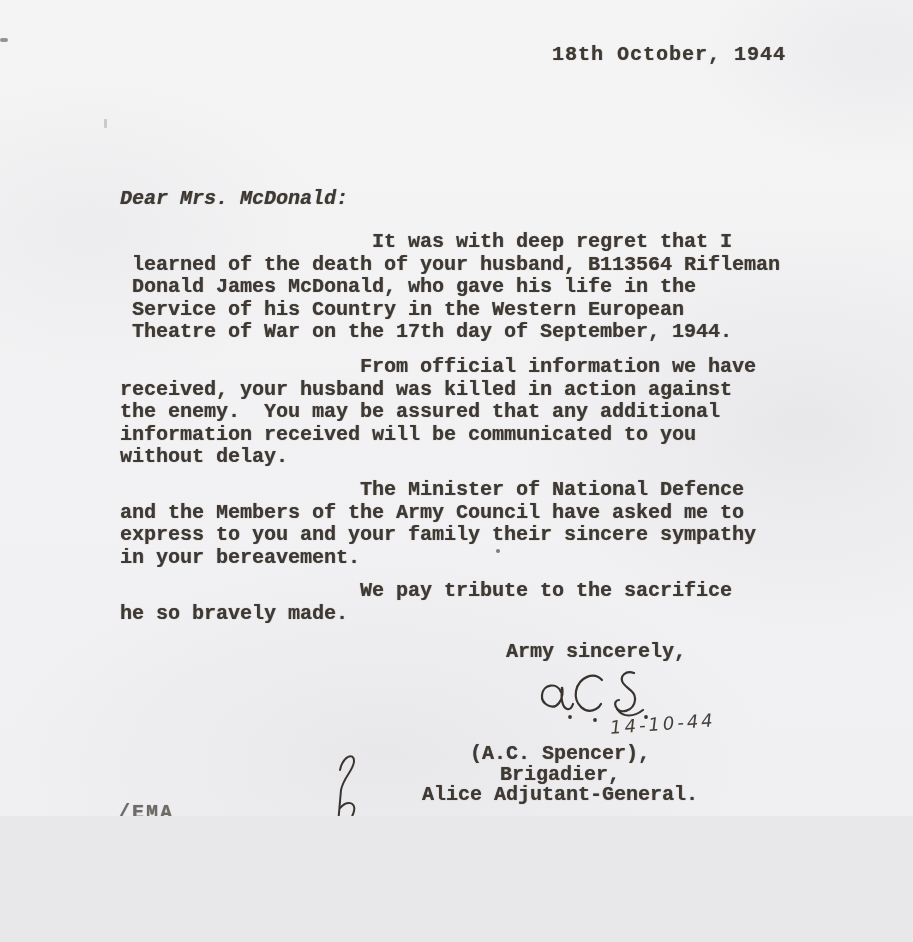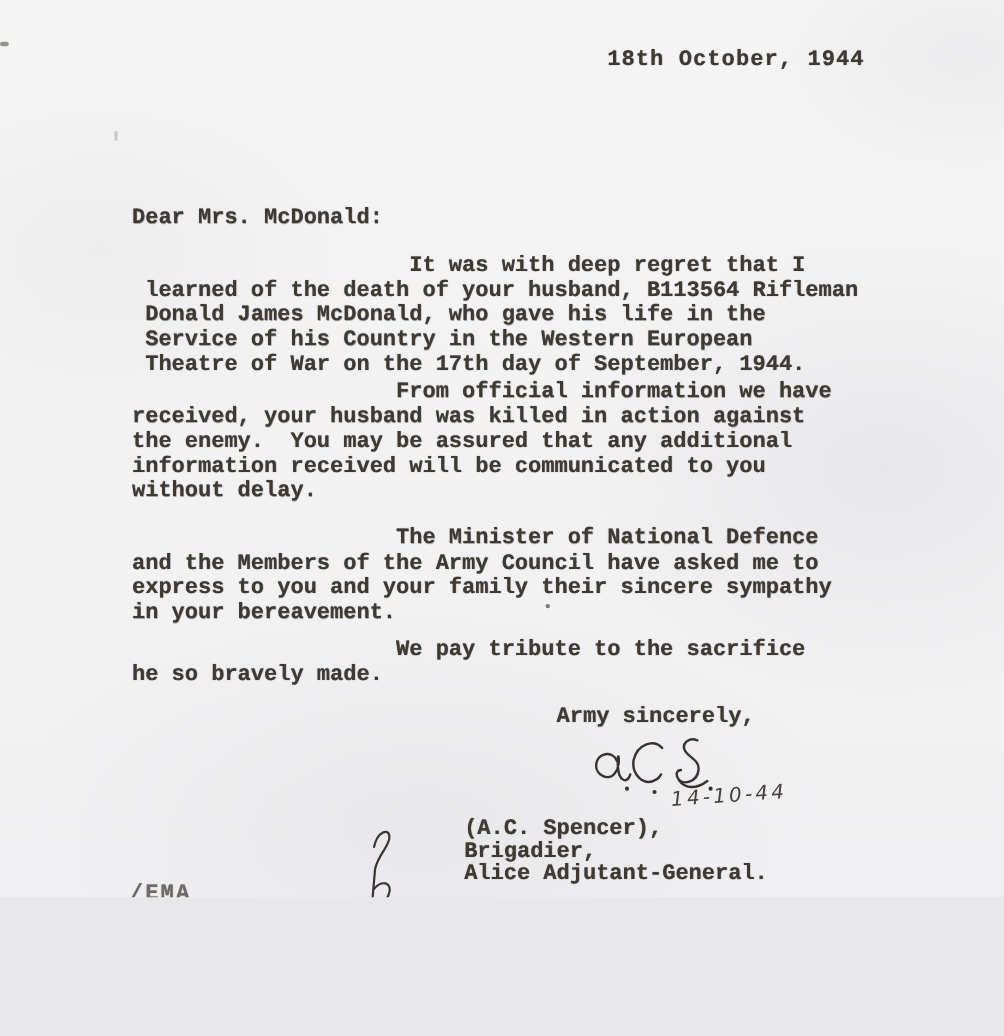--- a/index.html
+++ b/index.html
@@ -19,30 +19,30 @@
   }
   .typed {
     position: absolute;
     font: 700 20px/22.5px "Liberation Mono", "DejaVu Sans Mono", monospace;
     color: var(--ink, #3e3933);
     text-shadow: 0 0 1px rgba(62,57,51,0.55), 0.4px 0.4px 0.6px rgba(62,57,51,0.35);
     white-space: pre;
   }
   .date-line   { left: 552px; top: 44px;  letter-spacing: 1px; }
   .recipient   { left: 120px; top: 127px; }
-  .salutation  { left: 120px; top: 188px; }
+  .salutation  { left: 120px; top: 188px; font-style: italic; }
   .para-1      { left: 120px; top: 231px; margin-left: 12px; }
-  .para-2      { left: 120px; top: 346px; }
+  .para-2      { left: 120px; top: 356px; }
   .para-3      { left: 120px; top: 479px; }
   .para-4      { left: 120px; top: 580px; }
   .closing     { left: 506px; top: 641px; }
   .sig-typed-block {
     position: absolute;
     right: 215px; top: 744px;
-    text-align: left;
+    text-align: center;
   }
   .sig-typed-block .typed-line {
     font: 700 20px/20.5px "Liberation Mono", "DejaVu Sans Mono", monospace;
     color: var(--ink, #3e3933);
     text-shadow: 0 0 1px rgba(62,57,51,0.55), 0.4px 0.4px 0.6px rgba(62,57,51,0.35);
     white-space: pre;
   }
   .typist      { left: 118px; top: 802px; letter-spacing: 2px; opacity: 0.72; }
   .hand-date {
     position: absolute;

